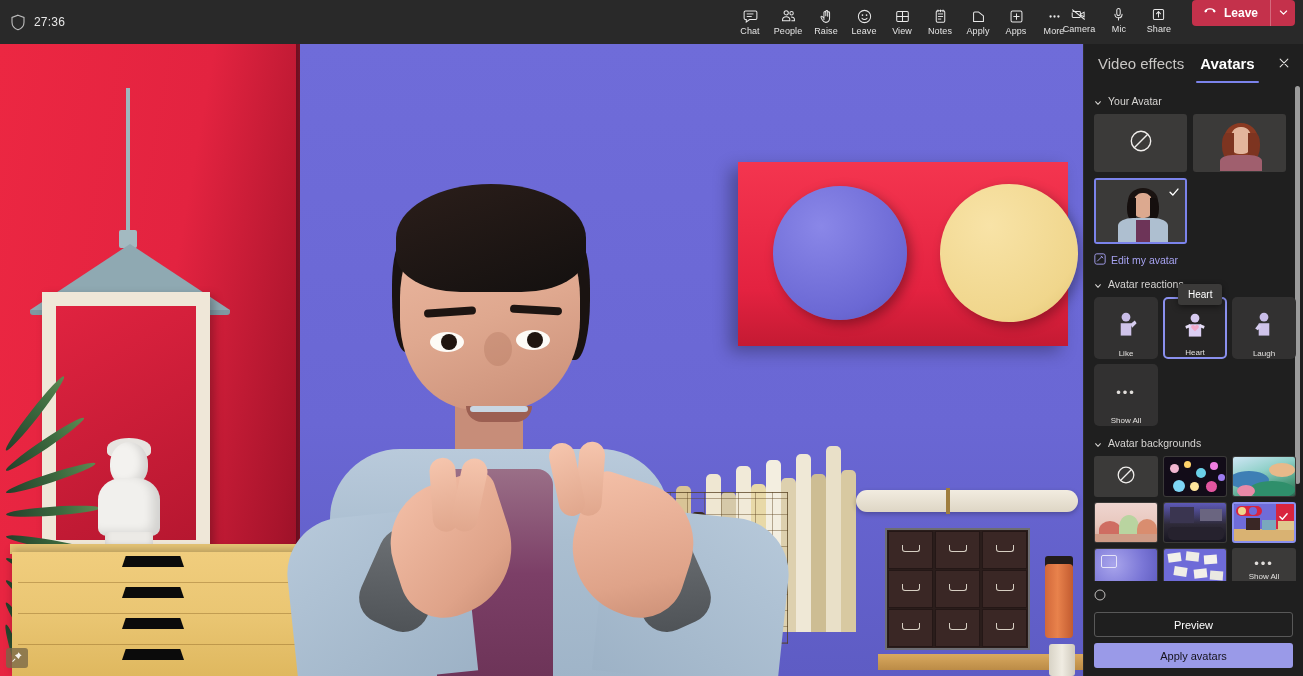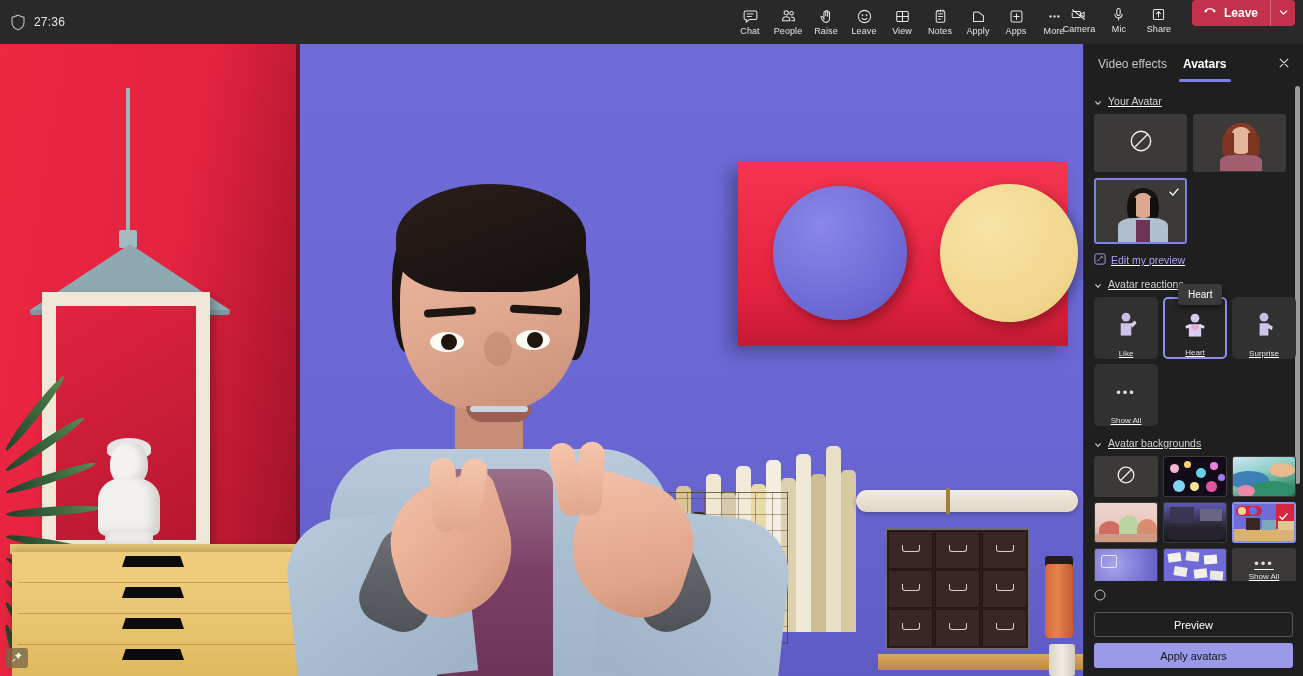--- a/index.html
+++ b/index.html
@@ -208,31 +208,31 @@
   
   #panel {
     position: absolute; left: 1083px; top: 44px; width: 220px; height: 632px;
     background: #1f1f1f; border-left: 1px solid #2c2c2c;
     display: flex; flex-direction: column;
   }
   #panel-tabs {
     height: 40px; display: flex; align-items: center; position: relative;
     padding: 0 6px; flex: none;
   }
-  .ptab { position: relative; padding: 10px 8px 11px; font-size: 12px; color: #c8c6c4; cursor: pointer; }
+  .ptab { position: relative; padding: 10px 8px 11px; font-size: 15px; color: #c8c6c4; cursor: pointer; }
   .ptab.active { color: #fff; font-weight: bold; }
   .ptab.active::after {
     content:""; position: absolute; left: 4px; right: 4px; bottom: 0; height: 2.5px;
     background: #7b83eb; border-radius: 2px;
   }
   #panel-close { position: absolute; right: 10px; top: 11px; width: 18px; height: 18px;
     display: flex; align-items: center; justify-content: center; cursor: pointer; border-radius: 3px; }
 
   #panel-scroll {
-    flex: 1; overflow: hidden; position: relative; padding: 0 10px; text-decoration: underline;
+    flex: 1; overflow: hidden; position: relative; padding: 0 10px;
   }
   #panel-track { position: absolute; right: 3px; top: 2px; width: 5px; height: 496px; }
   #panel-thumb { position: absolute; right: 3px; top: 2px; width: 5px; height: 398px;
     background: #9c9c9c; border-radius: 3px; cursor: pointer; }
 
   .sect-head {
     display: flex; align-items: center; gap: 6px;
     font-size: 10.5px; color: #d6d4d2; margin: 11px 0 7px; cursor: pointer;
   }
   .caret { width: 8px; height: 8px; }
@@ -686,21 +686,21 @@
         <div></div>
       </div>
 
       <div id="edit-avatar">
         <span>
           <svg viewBox="0 0 14 14" width="12" height="12">
             <rect x="1" y="1" width="12" height="12" rx="2.2" fill="none" stroke="#a6a2f0" stroke-width="1.1"></rect>
             <path d="M4 9.4 9 4.4M8.2 3.6l2.2 2.2" stroke="#a6a2f0" stroke-width="1.1" stroke-linecap="round"></path>
           </svg>
         </span>
-        <span>Edit my preview</span>
+        <span>Edit my avatar</span>
       </div>
 
       <div class="sect-head">
         <span class="caret">
           <svg viewBox="0 0 10 10" width="8" height="8">
               <path d="M2 3.4 5 6.6 8 3.4" fill="none" stroke="#d6d4d2" stroke-width="1.3" stroke-linecap="round" stroke-linejoin="round"></path>
             </svg>
         </span>
         <span>Avatar reactions</span>
       </div>
@@ -723,32 +723,32 @@
             <svg viewBox="0 0 34 34" width="30" height="30">
               <circle cx="17" cy="8" r="5" fill="#d6c9ef"></circle>
               <path d="M10 15h14v14H10z" fill="#dbcef2"></path>
               <path d="M6 17l5-2 1 3-5 2zM28 17l-5-2-1 3 5 2z" fill="#e6ddf7"></path>
               <path d="M17 23c-1.6-2-4.4-3.2-4.4-5.2 0-1.2 1-2 2-2 1 0 1.8.6 2.4 1.5.6-.9 1.4-1.5 2.4-1.5 1 0 2 .8 2 2 0 2-2.8 3.2-4.4 5.2z" fill="#f0a7c8"></path>
             </svg>
           </span>
           <span class="rx-lab">Heart</span>
         </div>
 
-
-
         <div class="rx-tile">
           <span class="rx-fig">
             <svg viewBox="0 0 34 34" width="30" height="30">
               <circle cx="17" cy="8" r="5" fill="#c9bde8"></circle>
-              <path d="M12 15h10v14H12z" fill="#cfc3ea"></path>
-              <path d="M22 16l5 3-1 4-5-3z" fill="#d7cdef"></path>
+              <path d="M11 15h12v14H11z" fill="#cfc3ea"></path>
+              <path d="M11 16l-4 5 3 2 4-4z" fill="#d7cdef"></path>
             </svg>
           </span>
-          <span class="rx-lab">Surprise</span>
-        </div>
+          <span class="rx-lab">Laugh</span>
+        </div>
+
+
 
         <div class="rx-tile">
           <span class="dots-ico">•••</span>
           <span class="rx-lab">Show All</span>
         </div>
       </div>
 
       <div class="sect-head">
         <span class="caret">
           <svg viewBox="0 0 10 10" width="8" height="8">

